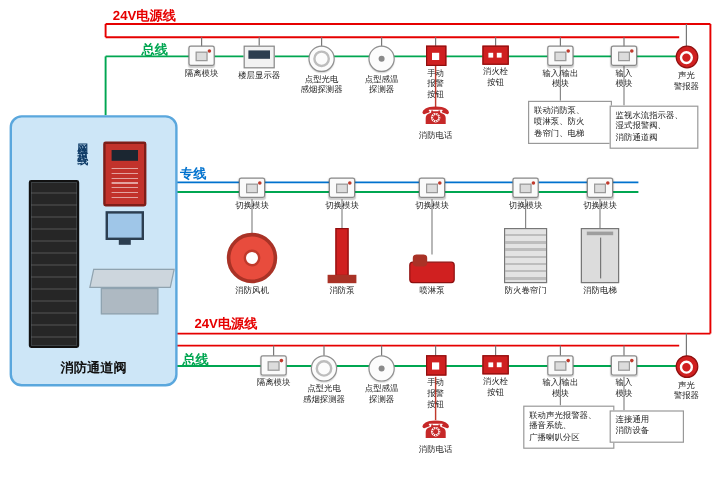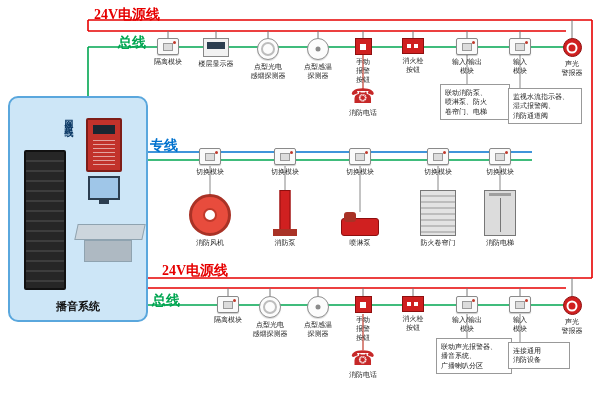--- a/index.html
+++ b/index.html
@@ -1,19 +1,19 @@
 <!DOCTYPE html>
 <html><head>
 <meta charset="utf-8">
 <style>
   html,body{margin:0;padding:0;background:#fff;font-family:"Liberation Sans","DejaVu Sans",sans-serif;}
   .canvas{position:relative;width:600px;height:400px;background:#fff;overflow:hidden;}
   svg.wires{position:absolute;left:0;top:0;width:600px;height:400px;}
 
-  .slabel{position:absolute;font-size:14px;font-weight:bold;white-space:nowrap;font-family:Liberation Serif, serif;}
+  .slabel{position:absolute;font-size:11px;font-weight:bold;white-space:nowrap;}
   .red{color:#e60000}.green{color:#00a651}.blue{color:#0072ce}
 
   .dev{position:absolute;width:44px;display:flex;flex-direction:column;align-items:center;}
   .mdev{position:absolute;width:56px;display:flex;flex-direction:column;align-items:center;}
   .ibox{height:50px;display:flex;align-items:flex-end;justify-content:center;}
   .dlabel{margin-top:3px;font-size:7px;line-height:1.25;text-align:center;white-space:pre-line;color:#222;}
 
   .note{position:absolute;border:1px solid #999;background:#fff;font-size:7px;line-height:1.35;padding:3px 4px;white-space:pre-line;color:#222;}
 
   
@@ -122,21 +122,21 @@
   <div class="slabel blue" style="left:150px;top:137px;">专线</div>
   <div class="slabel red" style="left:162px;top:262px;">24V电源线</div>
   <div class="slabel green" style="left:152px;top:292px;">总线</div>
 
   <div class="host">
     <div class="host-bus">网络总线</div>
     <div class="host-cabinet"></div>
     <div class="host-panel"></div>
     <div class="host-monitor"></div>
     <div class="host-desk"></div>
-    <div class="host-title">播音系统</div>
+    <div class="host-title">消防通道阀</div>
   </div>
 
   <div class="dev" style="left:146px;top:38px;">
     <div class="i-module"></div>
     <div class="dlabel">隔离模块</div>
   </div>
   <div class="dev" style="left:194px;top:38px;">
     <div class="i-display"></div>
     <div class="dlabel">楼层显示器</div>
   </div>

